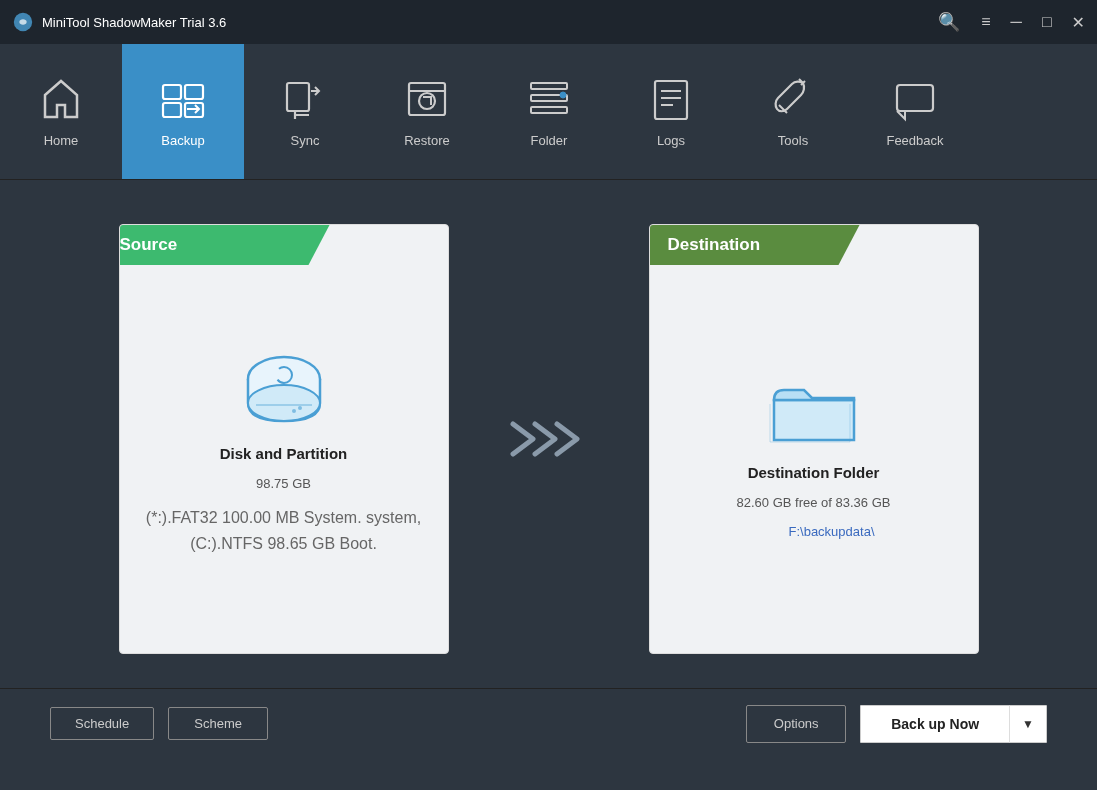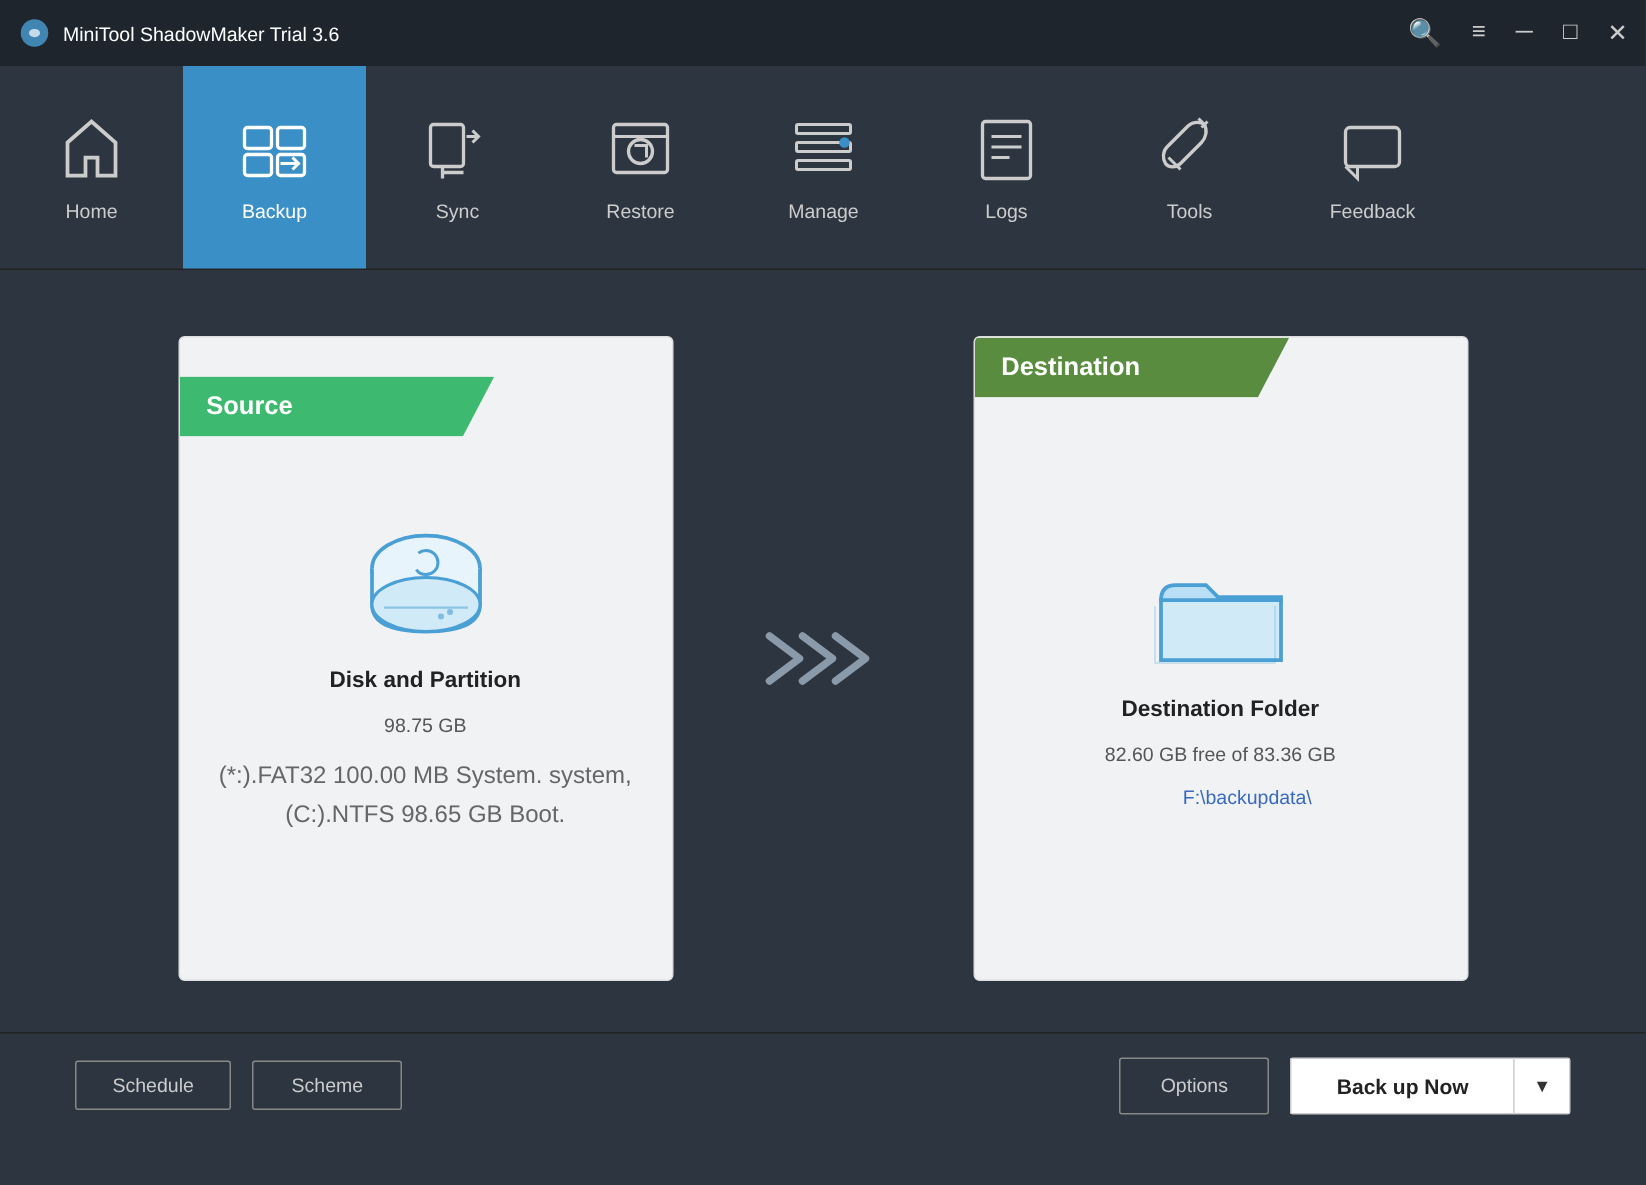--- a/index.html
+++ b/index.html
@@ -100,25 +100,23 @@
     
     .source-header {
       position: absolute;
       top: 0; left: 0;
       width: 210px;
       height: 40px;
       background: #3dba6f;
       clip-path: polygon(0 0, 100% 0, 90% 100%, 0 100%);
       display: flex;
       align-items: center;
-      padding-left: 18px;
       font-size: 17px;
       font-weight: 700;
       color: #fff;
-      margin-top: 26px;
     }
     .dest-header {
       position: absolute;
       top: 0; left: 0;
       width: 210px;
       height: 40px;
       background: #5a8c3f;
       clip-path: polygon(0 0, 100% 0, 90% 100%, 0 100%);
       display: flex;
       align-items: center;
@@ -288,21 +286,21 @@
     <span>Restore</span>
   </div>
 
   <div class="nav-item">
     <svg class="nav-icon" viewBox="0 0 48 48" fill="none">
       <rect x="6" y="8" width="36" height="6" rx="1" stroke="#ccc" stroke-width="2" fill="none"></rect>
       <rect x="6" y="20" width="36" height="6" rx="1" stroke="#ccc" stroke-width="2" fill="none"></rect>
       <rect x="6" y="32" width="36" height="6" rx="1" stroke="#ccc" stroke-width="2" fill="none"></rect>
       <circle cx="38" cy="20" r="3" fill="#3a8fc7" stroke="#3a8fc7"></circle>
     </svg>
-    <span>Manage</span>
+    <span>Folder</span>
   </div>
 
   <div class="nav-item">
     <svg class="nav-icon" viewBox="0 0 48 48" fill="none">
       <rect x="8" y="6" width="32" height="38" rx="2" stroke="#ccc" stroke-width="2.2" fill="none"></rect>
       <line x1="14" y1="16" x2="34" y2="16" stroke="#ccc" stroke-width="2"></line>
       <line x1="14" y1="23" x2="34" y2="23" stroke="#ccc" stroke-width="2"></line>
       <line x1="14" y1="30" x2="26" y2="30" stroke="#ccc" stroke-width="2"></line>
     </svg>
     <span>Logs</span>

